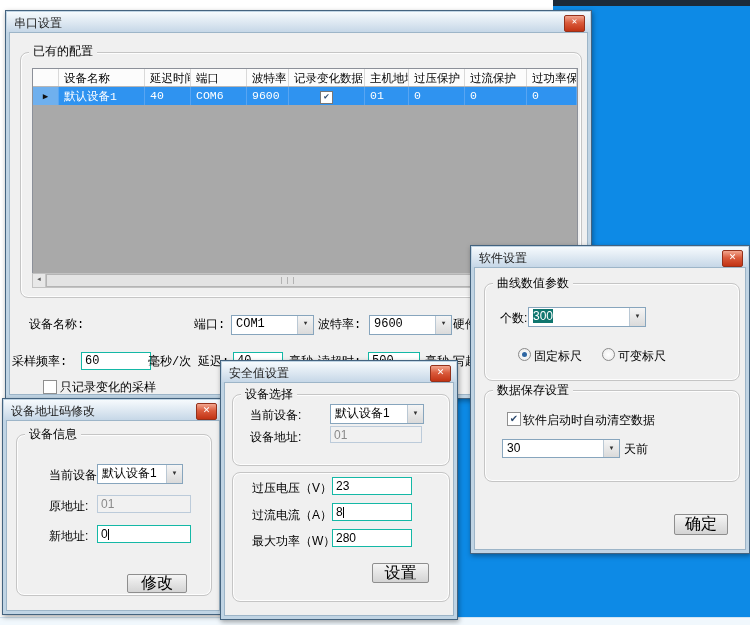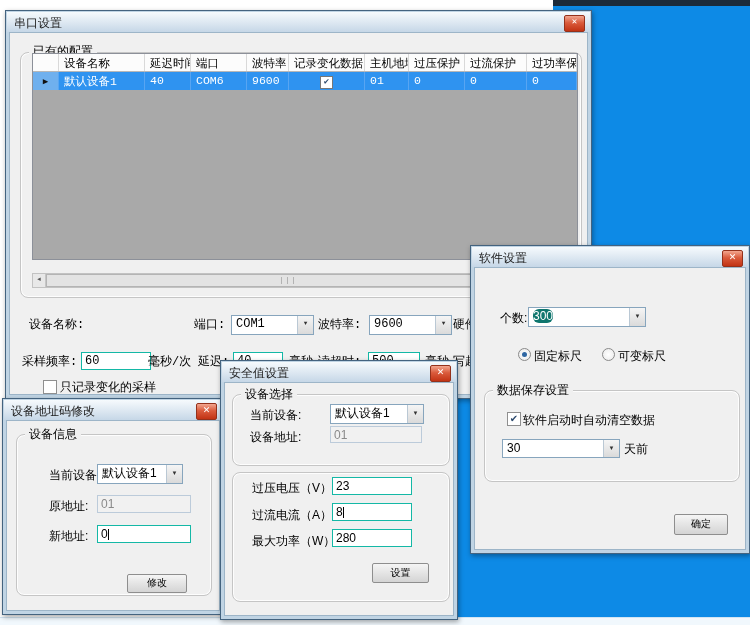--- a/index.html
+++ b/index.html
@@ -21,23 +21,23 @@
   .client{position:absolute;left:3px;right:3px;top:21px;bottom:3px;background:#f0f0f0;border:1px solid #9db5c8;}
   
   .group{position:absolute;border:1px solid #c5c5c5;border-radius:8px;box-shadow:0 0 0 1px #fdfdfd inset;}
   .glabel{position:absolute;top:-8px;left:8px;background:#f0f0f0;padding:0 4px;line-height:14px;white-space:nowrap;}
   .lbl{position:absolute;white-space:nowrap;line-height:14px;}
   .tb{position:absolute;background:#fff;border:1px solid #14b8a6;padding:1px 3px;line-height:14px;white-space:nowrap;}
   .tb.dis{background:#f1f1f1;color:#8a8a8a;border-color:#bccbda;}
   .combo{position:absolute;background:#fff;border:1px solid #87a5bd;padding-left:4px;line-height:16px;white-space:nowrap;}
   .combo .arr{position:absolute;right:0;top:0;bottom:0;width:15px;background:linear-gradient(#f5f5f5,#dadada);
         border-left:1px solid #bac8d4;text-align:center;font-size:6px;line-height:16px;color:#333;}
-  .selhl{background:#0f766e;color:#fff;border-radius:6px;}
+  .selhl{background:#0f766e;color:#fff;}
   .btn{position:absolute;background:linear-gradient(#f5f5f5,#e6e6e6 45%,#d4d4d4);border:1px solid #8e8e8e;
-        border-radius:2px;text-align:center;font-size:10px;cursor:pointer;}
+        border-radius:2px;text-align:center;font-size:16px;cursor:pointer;}
   .cb{position:absolute;width:12px;height:12px;background:#fff;border:1px solid #8f8f8f;font-size:10px;
         line-height:11px;text-align:center;color:#2d4a6e;}
   .rad{position:absolute;width:11px;height:11px;border:1px solid #8a8a8a;border-radius:50%;
         background:radial-gradient(#ffffff,#e9e9e9);}
   .rad.sel::after{content:"";position:absolute;left:3px;top:3px;width:5px;height:5px;border-radius:50%;background:#2f67a3;}
   .caret{display:inline-block;width:1px;height:11px;background:#000;vertical-align:-2px;}
   
   .table{position:absolute;background:#a9a9a9;border:1px solid #8c9099;overflow:hidden;}
   .trh,.trd{display:flex;}
   .trh{background:#fcfcfc;height:17px;border-bottom:1px solid #b7b7b7;}
@@ -71,21 +71,21 @@
   <div class="win" style="left:5px;top:10px;width:585px;height:387px;z-index:1;font-family:Liberation Mono, monospace;">
     <div class="tbar">
       <span class="ttl">串口设置</span>
       <span class="closebtn" style="right:5px;">✕</span>
     </div>
     <div class="client">
 
       <div class="group" style="left:10px;top:19px;width:560px;height:244px;">
         <span class="glabel">已有的配置</span>
 
-        <div class="table" style="left:11px;top:0;width:544px;height:205px;">
+        <div class="table" style="left:11px;top:15px;width:544px;height:205px;">
           <div class="trh">
             <div class="td" style="width:26px;"></div>
             <div class="td" style="width:86px;">设备名称</div>
             <div class="td" style="width:46px;">延迟时间</div>
             <div class="td" style="width:56px;">端口</div>
             <div class="td" style="width:42px;">波特率</div>
             <div class="td" style="width:76px;">记录变化数据</div>
             <div class="td" style="width:44px;">主机地址</div>
             <div class="td" style="width:56px;">过压保护</div>
             <div class="td" style="width:62px;">过流保护</div>
@@ -117,21 +117,21 @@
         <span>COM1</span>
         <span class="arr">▼</span>
       </div>
       <span class="lbl" style="left:308px;top:285px;">波特率:</span>
       <div class="combo" style="left:359px;top:282px;width:77px;height:18px;">
         <span>9600</span>
         <span class="arr">▼</span>
       </div>
       <span class="lbl" style="left:443px;top:285px;">硬件</span>
 
-      <span class="lbl" style="left:12px;top:322px;">采样频率:</span>
+      <span class="lbl" style="left:2px;top:322px;">采样频率:</span>
       <div class="tb" style="left:71px;top:319px;width:62px;height:14px;">
         <span>60</span>
       </div>
       <span class="lbl" style="left:138px;top:322px;">毫秒/次</span>
       <span class="lbl" style="left:188px;top:322px;">延迟:</span>
       <div class="tb" style="left:223px;top:319px;width:42px;height:14px;">
         <span>40</span>
       </div>
       <span class="lbl" style="left:279px;top:322px;">毫秒</span>
       <span class="lbl" style="left:308px;top:322px;">读超时:</span>
@@ -206,20 +206,23 @@
       <div class="btn" style="left:147px;top:180px;width:55px;height:18px;line-height:17px;">设置</div>
     </div>
   </div>
 
   <div class="win" style="left:470px;top:245px;width:278px;height:307px;z-index:4;">
     <div class="tbar">
       <span class="ttl">软件设置</span>
       <span class="closebtn" style="right:5px;">✕</span>
     </div>
     <div class="client">
+      <div class="group" style="left:9px;top:15px;width:254px;height:96px;">
+        <span class="glabel">曲线数值参数</span>
+      </div>
       <span class="lbl" style="left:25px;top:43px;">个数:</span>
       <div class="combo" style="left:53px;top:39px;width:112px;height:18px;">
         <span class="selhl">300</span>
         <span class="arr">▼</span>
       </div>
       <span class="rad sel" style="left:43px;top:80px;"></span>
       <span class="lbl" style="left:59px;top:81px;">固定标尺</span>
       <span class="rad" style="left:127px;top:80px;"></span>
       <span class="lbl" style="left:143px;top:81px;">可变标尺</span>
 

